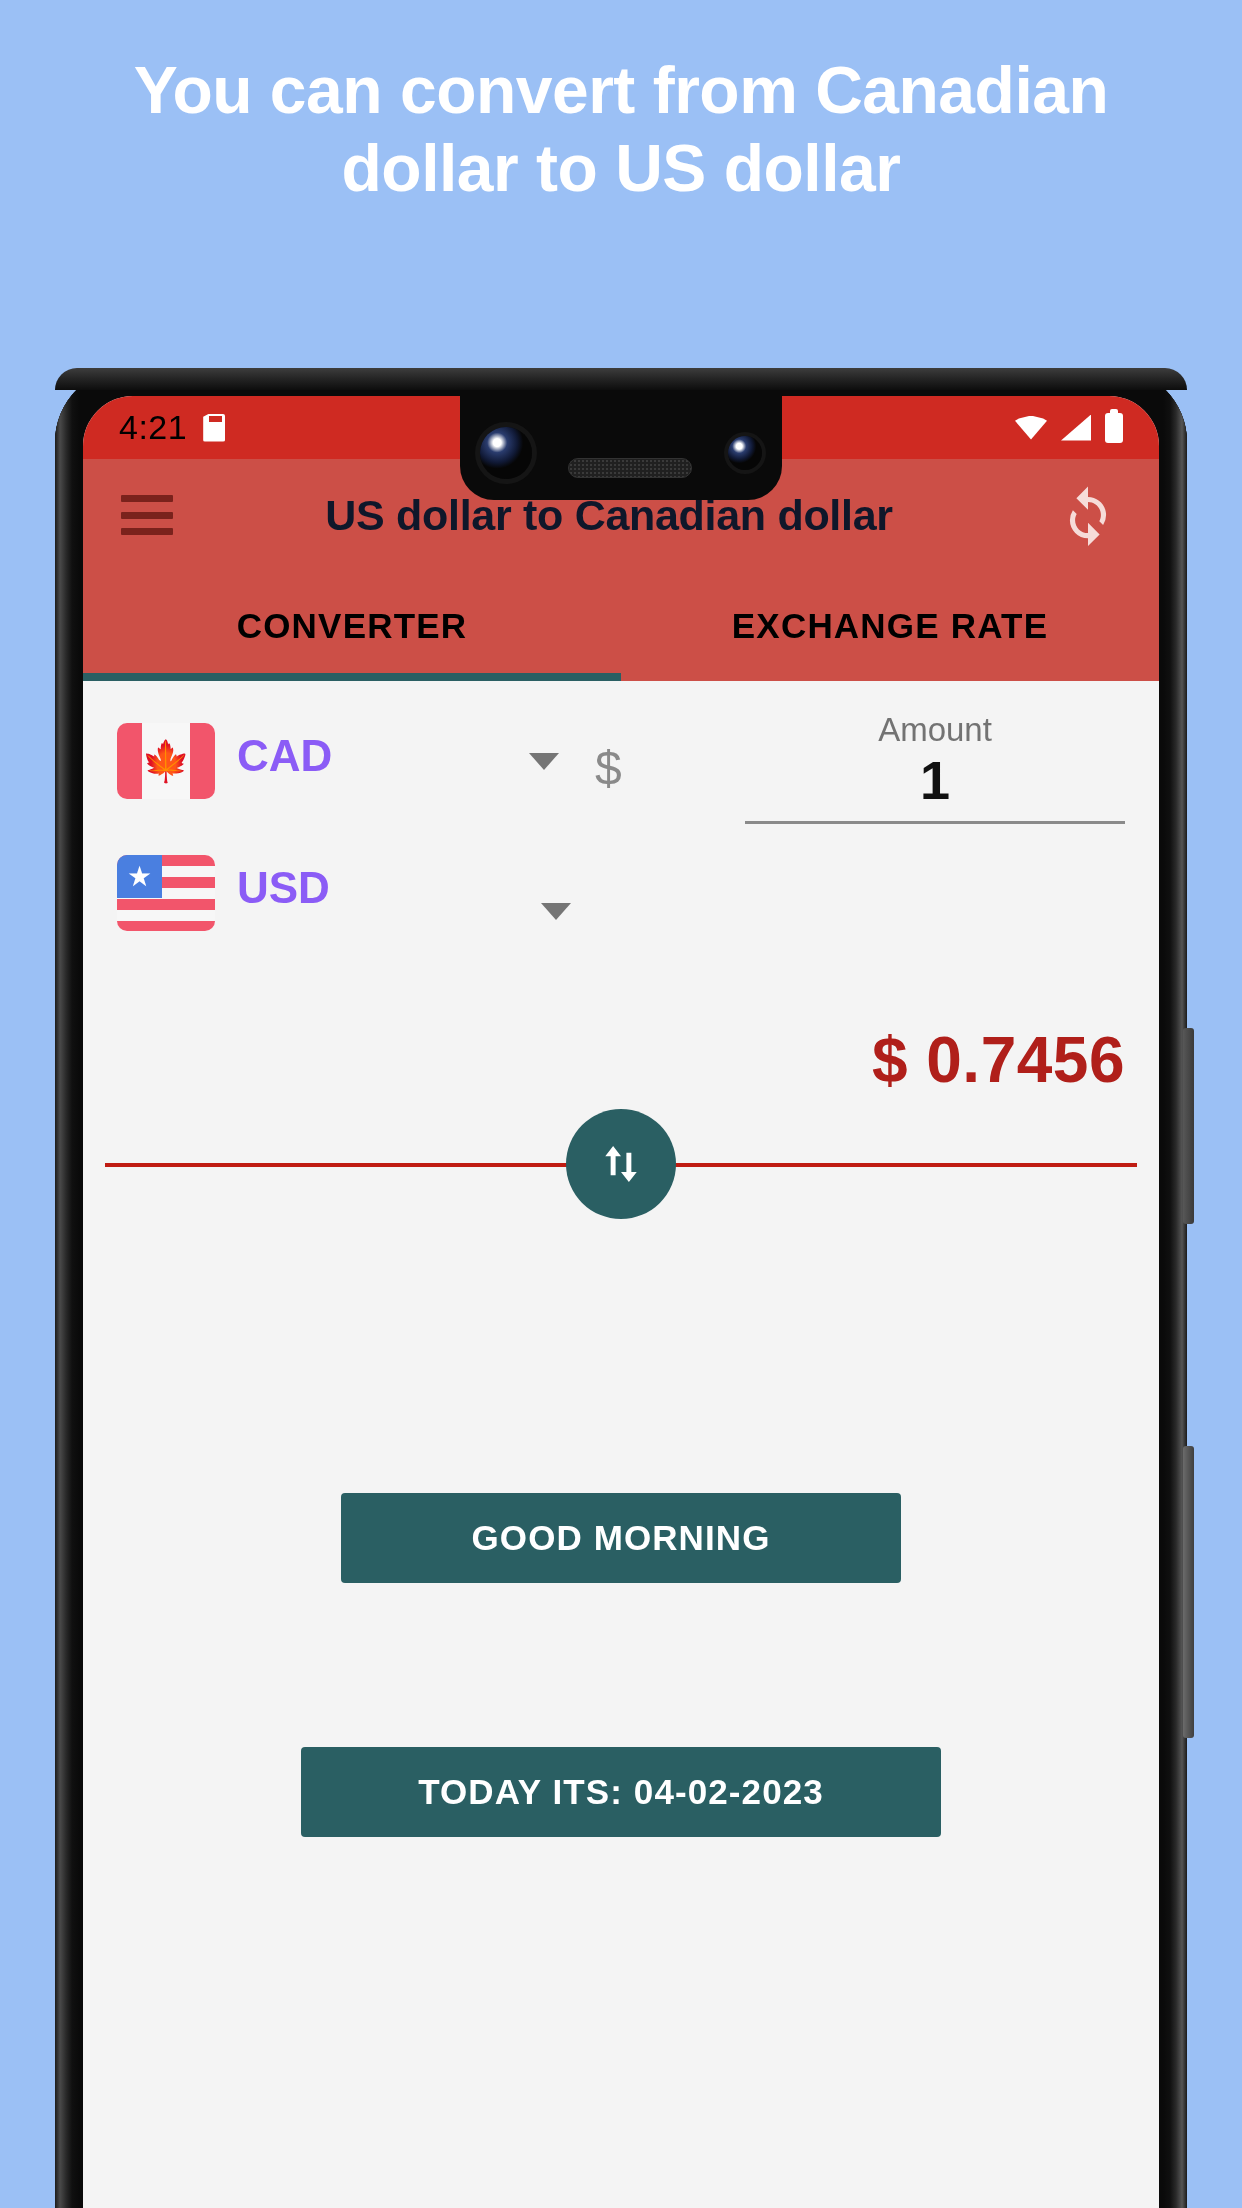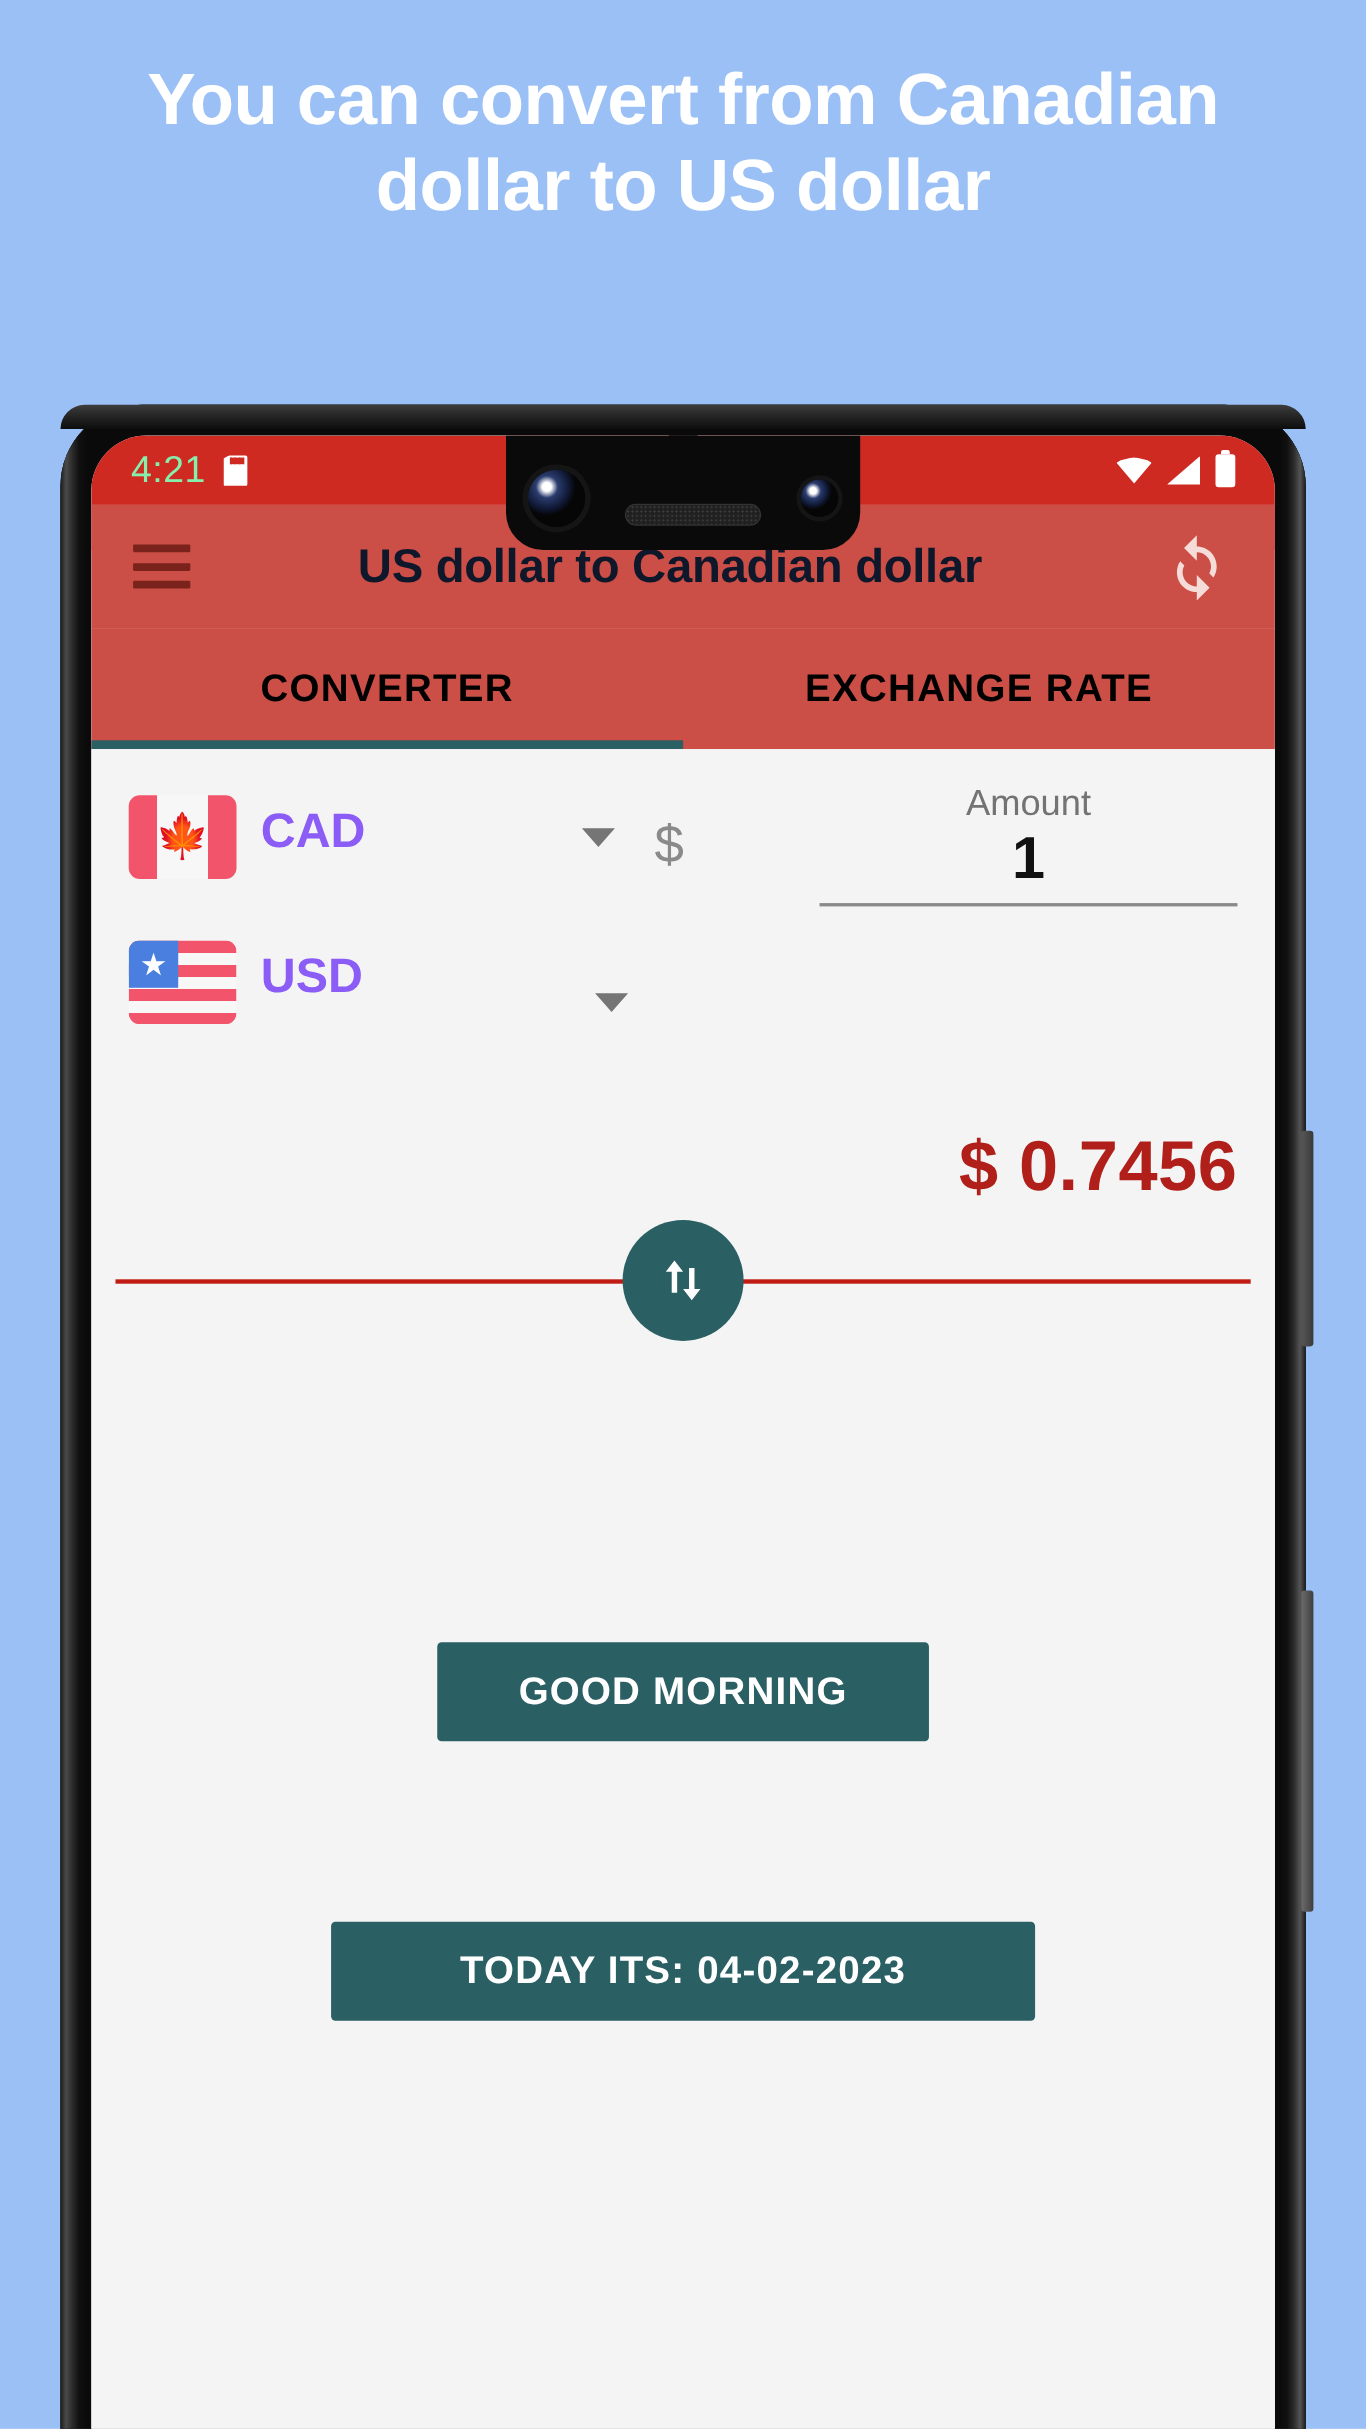--- a/index.html
+++ b/index.html
@@ -69,21 +69,21 @@
     overflow:hidden;
     background:#f4f4f4;
   }
 
   
   .statusbar{
     position:relative;
     height:63px;
     background:#cf2a22;
     display:flex; align-items:center;
-    color:#86efac;
+    color:#000000;
     z-index:2;
   }
   .sb-left{ display:flex; align-items:center; gap:16px; padding-left:36px; }
   .sb-time{ font-size:34px; letter-spacing:0.5px; }
   .sb-right{ position:absolute; right:36px; top:0; height:63px;
              display:flex; align-items:center; gap:14px;}
 
   .ico-sd{ width:22px; height:28px; position:relative; }
   .ico-sd:before{
     content:""; position:absolute; inset:0; background:#fff;
@@ -253,21 +253,21 @@
 
   
   .btn-teal{
     background:#2a5f63; color:#fff; border:none;
     font-family:"Liberation Sans", sans-serif;
     font-weight:bold; letter-spacing:1.1px; border-radius:4px;
     display:flex; align-items:center; justify-content:center;
   }
   .btn-morning{
     position:absolute; left:50%; transform:translateX(-50%);
-    top:812px; width:447px; height:90px; font-size:35px;
+    top:812px; width:560px; height:90px; font-size:35px;
   }
   .btn-today{
     position:absolute; left:50%; transform:translateX(-50%);
     top:1066px; width:640px; height:90px; font-size:35px;
   }
 </style>
 </head>
 <body>
 
 <div class="promo">You can convert from Canadian dollar to US dollar</div>

